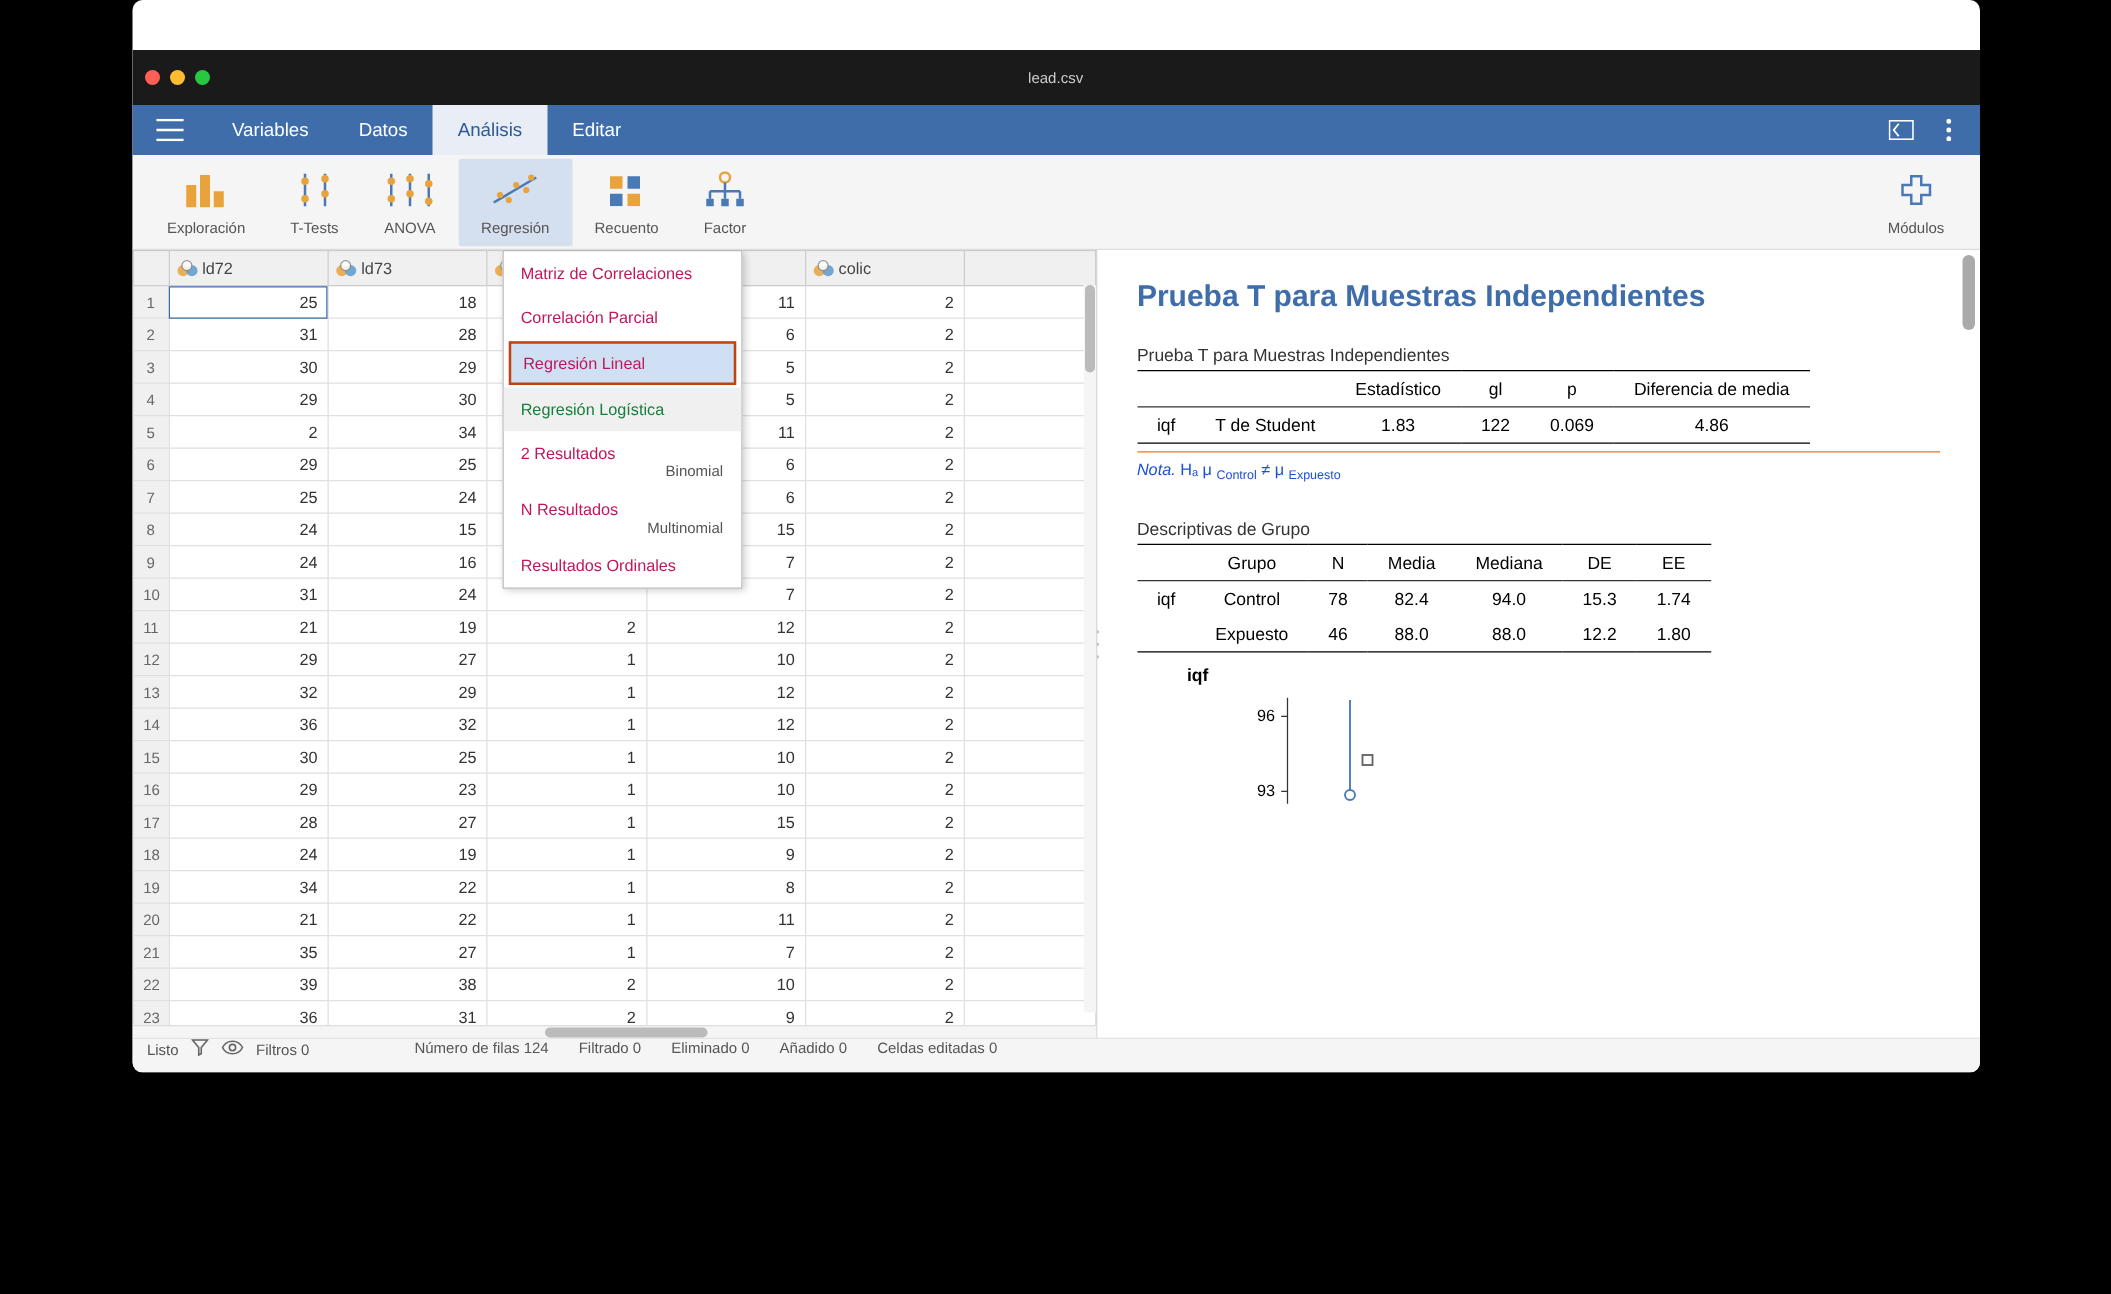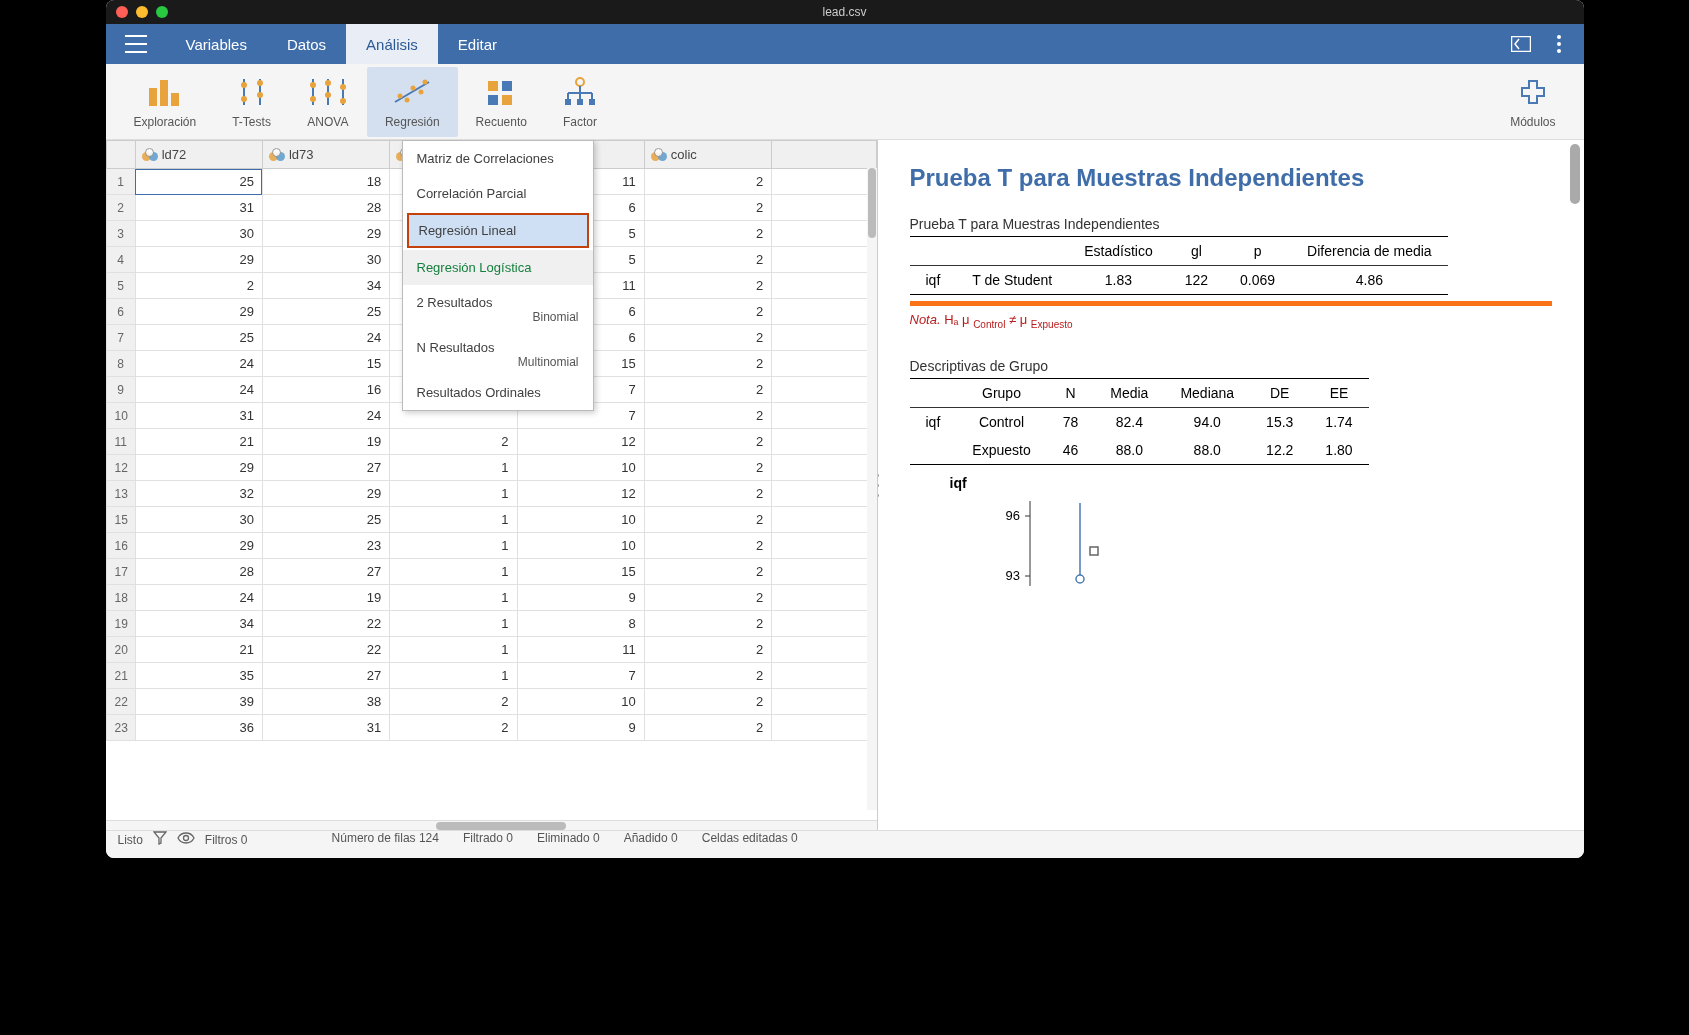--- a/index.html
+++ b/index.html
@@ -1,18 +1,18 @@
 <!DOCTYPE html>
 <html><head>
 <meta charset="utf-8">
 <style>
 * { box-sizing: border-box; margin: 0; padding: 0; }
 body { font-family: -apple-system, BlinkMacSystemFont, "Segoe UI", Arial, sans-serif; font-size: 13px; background: #000; overflow: hidden; }
 .window { background: #fff; width: 1478px; height: 858px; margin: 0 auto; border-radius: 8px; overflow: hidden; display: flex; flex-direction: column; box-shadow: 0 0 0 8px #000; }
-.titlebar { background: #1a1a1a; height: 24px; display: flex; align-items: center; padding: 0 10px; position: relative; }
+.titlebar { background: #1a1a1a; height: 44px; display: flex; align-items: center; padding: 0 10px; position: relative; margin-top: 40px; }
 .traffic-lights { display: flex; gap: 8px; }
 .dot { width: 12px; height: 12px; border-radius: 50%; }
 .dot.red { background: #ff5f57; }
 .dot.yellow { background: #febc2e; }
 .dot.green { background: #28c840; }
 .titlebar-title { position: absolute; left: 50%; transform: translateX(-50%); color: #ccc; font-size: 12px; font-weight: 500; }
 .menubar { background: #3e6da9; height: 40px; display: flex; align-items: stretch; color: #fff; }
 .hamburger { width: 60px; display: flex; align-items: center; justify-content: center; cursor: pointer; }
 .hamburger svg { width: 22px; height: 18px; }
 .menu-item { padding: 0 20px; display: flex; align-items: center; font-size: 15px; cursor: pointer; }
@@ -35,37 +35,37 @@
 table.sheet td.selcell { background: #fff; outline: 1px solid #3e6da9; outline-offset: -1px; }
 .col-narrow { width: 28px; }
 .col-data { width: 122px; }
 .col-extra { width: 100px; }
 .circ3 { position: relative; width: 16px; height: 14px; }
 .circ3 .c { position: absolute; width: 9px; height: 9px; border-radius: 50%; opacity: 0.85; }
 .circ3 .c1 { background: #e8a33d; left: 0; top: 4px; }
 .circ3 .c2 { background: #5c9acc; left: 7px; top: 4px; }
 .circ3 .c3 { background: #fff; border: 1px solid #888; left: 3.5px; top: 0; }
 .dropdown { position: absolute; left: 296px; top: 0; width: 192px; background: #fff; border: 1px solid #bbb; box-shadow: 2px 2px 6px rgba(0,0,0,0.2); z-index: 100; font-size: 13px; }
-.dropdown .dd-item { padding: 10px 14px; cursor: pointer; color: #404040; }
+.dropdown .dd-item { padding: 10px 14px; cursor: pointer; color: #be185d; }
 .dropdown .dd-item.highlighted { background: #cfe0f5; border: 2px solid #c2410c; margin: 2px 4px; padding: 8px 10px; }
 .dropdown .dd-item.disabled { color: #15803d; background: #f0f0f0; cursor: default; }
 .dropdown .dd-sub { text-align: right; padding: 0 14px 6px; color: #555; font-size: 12px; }
 .hscroll { height: 10px; background: #f5f5f5; border-top: 1px solid #ddd; position: relative; }
 .hscroll .thumb { position: absolute; left: 330px; width: 130px; height: 8px; background: #bbb; border-radius: 4px; top: 1px; }
 .vscroll { position: absolute; right: 0; top: 28px; bottom: 10px; width: 10px; background: #f5f5f5; }
 .vscroll .thumb { position: absolute; top: 0; width: 8px; left: 1px; height: 70px; background: #bbb; border-radius: 4px; }
 .results-pane { flex: 1; overflow: auto; padding: 24px 32px; background: #fff; position: relative; }
 .results-pane h1 { color: #3e6da9; font-size: 24px; font-weight: 700; margin-bottom: 24px; }
 .results-pane h2 { color: #3e6da9; font-size: 18px; font-weight: 700; margin: 28px 0 14px; }
 .rt-title { font-size: 14px; color: #333; margin-bottom: 4px; }
 table.rt { border-collapse: collapse; font-size: 14px; margin-bottom: 6px; }
 table.rt th { font-weight: normal; padding: 6px 16px; border-top: 1.5px solid #000; border-bottom: 1px solid #333; text-align: center; }
 table.rt td { padding: 6px 16px; text-align: center; }
 table.rt tr.lastrow td { border-bottom: 1.5px solid #000; }
-.note { font-size: 13px; color: #b91c1c; border-top: 5px solid #f97316; padding-top: 6px; margin-top: 2px; }
+.note { font-size: 13px; color: #1d4ed8; border-top: 1px solid #f97316; padding-top: 6px; margin-top: 2px; }
 .note i { font-style: italic; }
 .note sub { font-size: 10px; }
 .chart-title { font-weight: 700; font-size: 14px; margin: 10px 0 10px 40px; }
 .chart-svg { margin-left: 60px; }
 .statusbar { height: 28px; background: #f5f5f5; border-top: 1px solid #ddd; display: flex; align-items: flex-start; padding: 0 12px; font-size: 12px; color: #555; gap: 24px; }
 .statusbar .sleft { display: flex; align-items: center; gap: 10px; }
 .results-vscroll { position: absolute; right: 4px; top: 4px; width: 10px; height: 60px; background: #aaa; border-radius: 5px; }
 .divider-handle { position: absolute; left: -4px; top: 50%; width: 8px; height: 30px; transform: translateY(-50%); display: flex; flex-direction: column; justify-content: space-around; align-items: center; }
 .divider-handle span { width: 3px; height: 3px; background: #999; border-radius: 50%; }
 </style>
@@ -380,20 +380,29 @@
               <tr>
                 <td class="rownum">13</td>
                 <td>32</td>
                 <td>29</td>
                 <td>1</td>
                 <td>12</td>
                 <td>2</td>
                 <td></td>
               </tr>
               <tr>
+                <td class="rownum">14</td>
+                <td>36</td>
+                <td>32</td>
+                <td>1</td>
+                <td>12</td>
+                <td>2</td>
+                <td></td>
+              </tr>
+              <tr>
                 <td class="rownum">15</td>
                 <td>30</td>
                 <td>25</td>
                 <td>1</td>
                 <td>10</td>
                 <td>2</td>
                 <td></td>
               </tr>
               <tr>
                 <td class="rownum">16</td>

